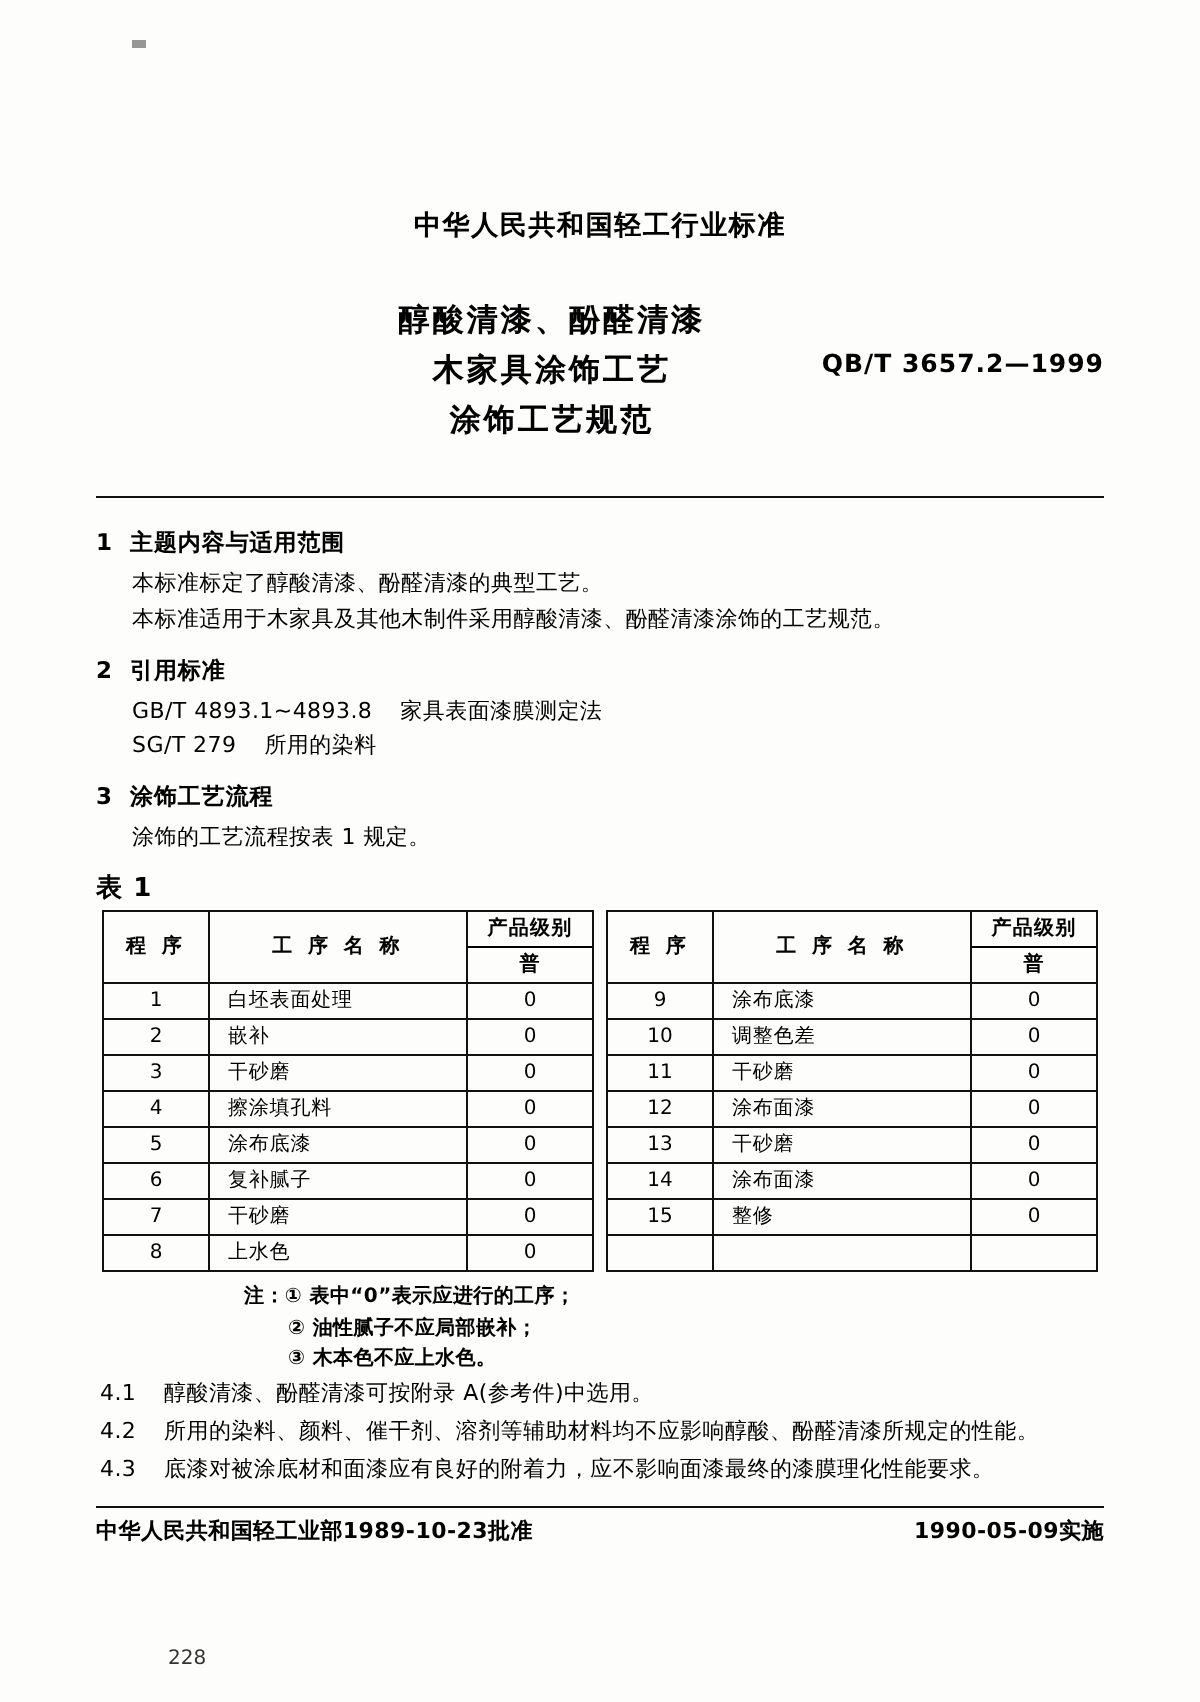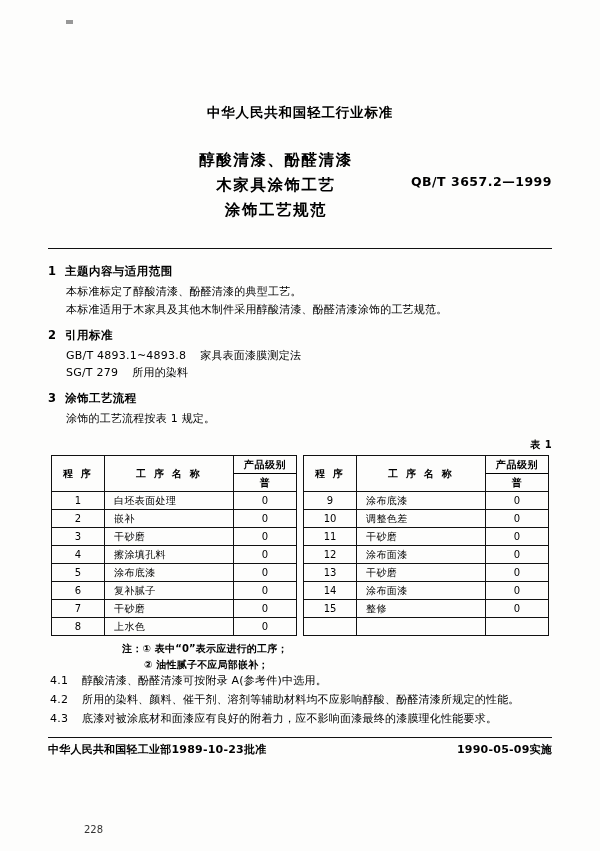--- a/index.html
+++ b/index.html
@@ -119,22 +119,22 @@
     margin-bottom: 2px;
   }
   .numbered .n {
     display: inline-block;
     width: 32px;
     font-family: "DejaVu Sans", "Liberation Sans", sans-serif;
   }
 
   
   .table-label {
-    text-align: right;
-    font-size: 10px;
+    text-align: left;
+    font-size: 13px;
     font-weight: bold;
     margin-top: 9px;
     margin-bottom: 2px;
     letter-spacing: .04em;
   }
 
   table.proc {
     border-collapse: collapse;
     width: 444px;
     margin: 0 auto;
@@ -353,20 +353,21 @@
             <td class="c-seq seqnum"></td>
             <td class="c-name"></td>
             <td class="c-grade zero"></td>
           </tr>
         </tbody>
       </table>
 
       <div class="notes">
         <div class="lead">注：① 表中“0”表示应进行的工序；</div>
         <div class="ni">② 油性腻子不应局部嵌补；</div>
+        <div class="ni">③ 木本色不应上水色。</div>
       </div>
 
       <div class="numbered">
         <span class="n">4.1</span><span>醇酸清漆、酚醛清漆可按附录 A(参考件)中选用。</span>
       </div>
       <div class="numbered">
         <span class="n">4.2</span><span>所用的染料、颜料、催干剂、溶剂等辅助材料均不应影响醇酸、酚醛清漆所规定的性能。</span>
       </div>
       <div class="numbered">
         <span class="n">4.3</span><span>底漆对被涂底材和面漆应有良好的附着力，应不影响面漆最终的漆膜理化性能要求。</span>

